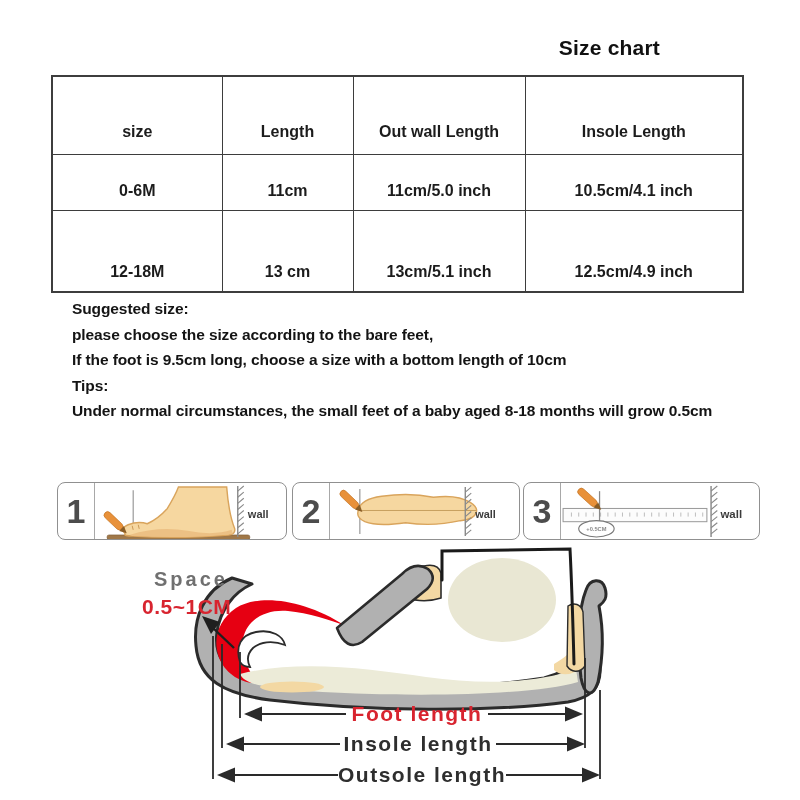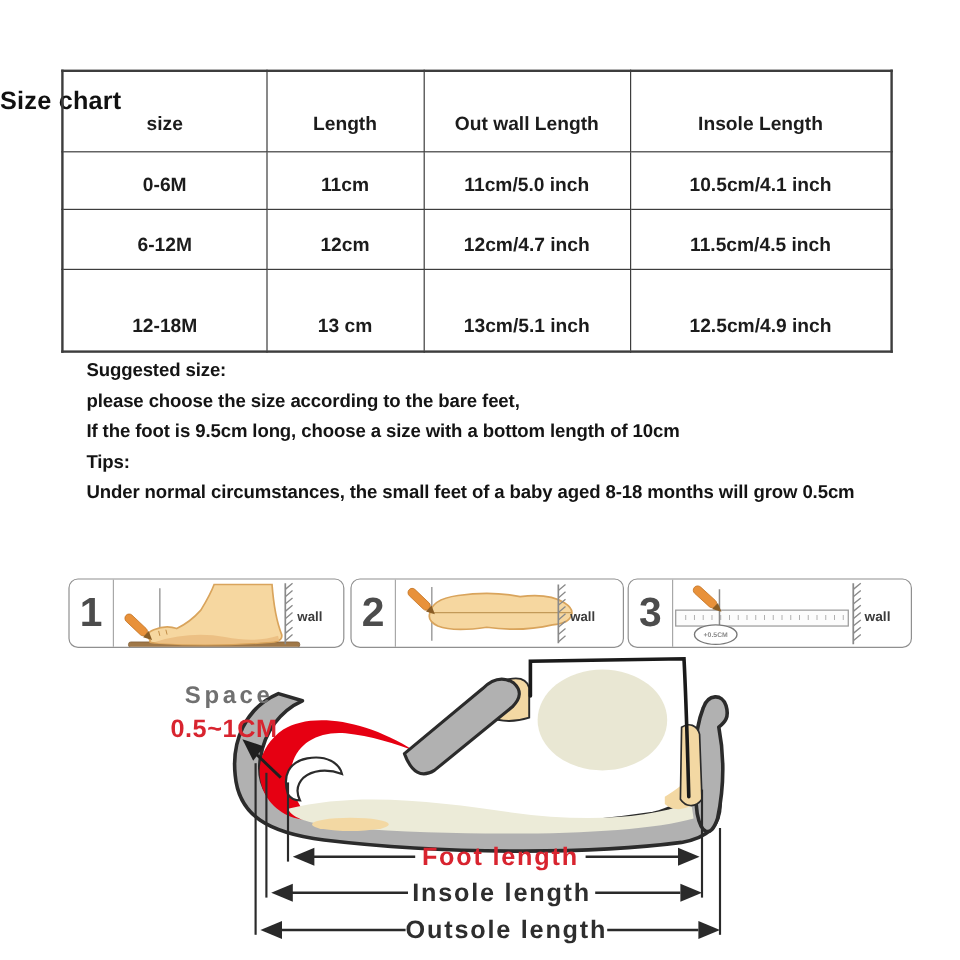--- a/index.html
+++ b/index.html
@@ -1,22 +1,22 @@
 <!DOCTYPE html>
 <html><head>
 <meta charset="utf-8">
 <style>
   * { margin:0; padding:0; box-sizing:border-box; }
   body { background:#fff; font-family:"Liberation Sans", sans-serif; }
   #page { position:relative; width:800px; height:800px; background:#fff; overflow:hidden; }
 
-  .title { position:absolute; left:0; top:36px; width:660px; text-align:left;
-           font-size:21px; font-weight:bold; color:#111; letter-spacing:0.2px;margin-top:37px; }
+  .title { position:absolute; left:0; top:36px; width:660px; text-align:right;
+           font-size:21px; font-weight:bold; color:#111; letter-spacing:0.2px; }
 
-  .size-table { position:absolute; left:51px; top:58px; width:691px; height:218px;
+  .size-table { position:absolute; left:51px; top:75px; width:691px; height:218px;
                 border-collapse:collapse; table-layout:fixed; }
   .size-table td { border:1.6px solid #3d3d3d; text-align:center; vertical-align:bottom;
                    font-size:16px; font-weight:600; color:#1c1c1c; padding-bottom:10px; }
   .size-table tr.hdr td { padding-bottom:13px; }
   .size-table { border:2px solid #3d3d3d; }
 
   .notes { position:absolute; left:40px; top:296px; width:730px;
            font-size:15.5px; font-weight:bold; color:#141414; letter-spacing:-0.1px;margin-left:32px; }
   .notes div { height:25.6px; line-height:25.6px; white-space:nowrap; }
   .notes .indent { padding-left:7px; }
@@ -51,26 +51,20 @@
       <td>size</td>
       <td>Length</td>
       <td>Out wall Length</td>
       <td>Insole Length</td>
     </tr>
     <tr style="height:48px">
       <td>0-6M</td>
       <td>11cm</td>
       <td>11cm/5.0 inch</td>
       <td>10.5cm/4.1 inch</td>
-    </tr>
-    <tr style="height:50px">
-      <td>6-12M</td>
-      <td>12cm</td>
-      <td>12cm/4.7 inch</td>
-      <td>11.5cm/4.5 inch</td>
     </tr>
     <tr style="height:69px">
       <td>12-18M</td>
       <td>13 cm</td>
       <td>13cm/5.1 inch</td>
       <td>12.5cm/4.9 inch</td>
     </tr>
   </tbody>
     </table>
 

